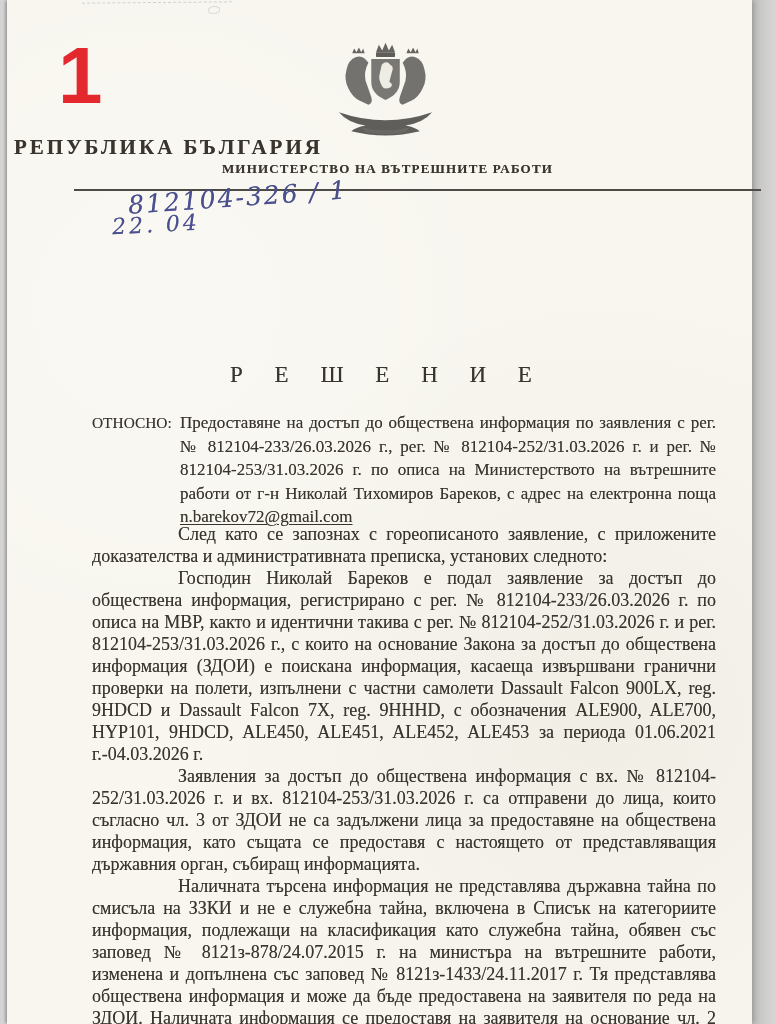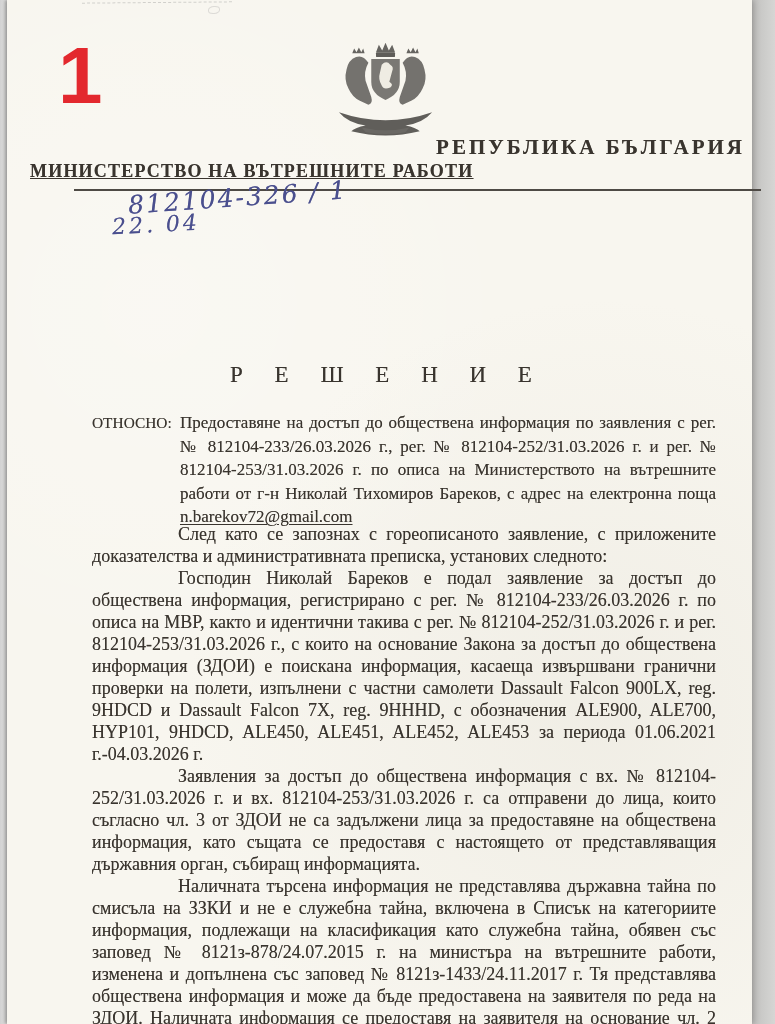--- a/index.html
+++ b/index.html
@@ -17,26 +17,26 @@
     box-shadow:-2px 0 3px rgba(0,0,0,.28), 2px 0 6px rgba(0,0,0,.22);
   }
   .ink { color:#39342e; text-shadow:0 0 .6px rgba(60,55,48,.55); }
   .corner-mark {
     position:absolute; left:58px; top:36px;
     font-family:"Liberation Sans", sans-serif;
     font-weight:800; font-size:80px; line-height:1; color:#e3282e;
   }
   .coat { position:absolute; left:50%; top:40px; transform:translateX(-52%); }
   .hdr-country {
-    position:absolute; top:135px; left:14px; right:30px; text-align:right;
+    position:absolute; top:135px; left:14px; right:30px; text-align:left;
     font-weight:bold; font-size:21px; letter-spacing:3px;
   }
   .hdr-ministry {
-    position:absolute; top:161px; left:30px; right:30px; text-align:left;
-    font-weight:bold; font-size:18px; letter-spacing:1.2px;text-decoration:underline;
+    position:absolute; top:161px; left:30px; right:30px; text-align:center;
+    font-weight:bold; font-size:13px; letter-spacing:1.2px;
   }
   .rule { position:absolute; top:189px; left:74px; right:14px; height:2px; background:#4e4a45; }
   .reg-area { position:absolute; left:92px; top:197px; font-size:15px; line-height:25px; letter-spacing:.3px; }
   .hand {
     position:absolute; font-family:"DejaVu Serif", serif; font-style:italic;
     color:#4a4f8e; text-shadow:0 0 .5px rgba(70,75,140,.6); white-space:nowrap;
   }
   .hand-number { left:128px; top:183px; font-size:25px; letter-spacing:2px; transform:rotate(-4deg); }
   .hand-date { left:112px; top:212px; font-size:22px; letter-spacing:3px; transform:rotate(-3deg); }
   .doc-title {

